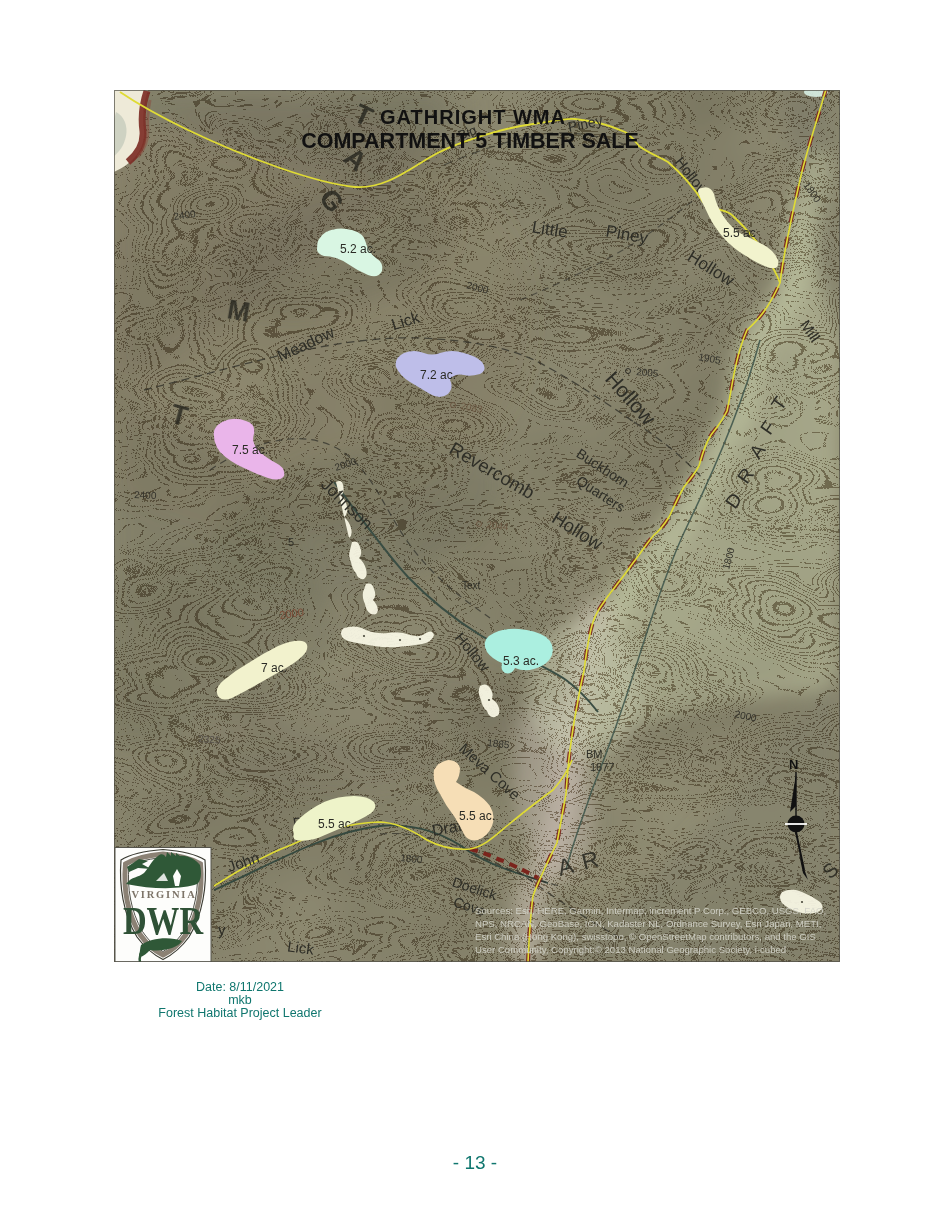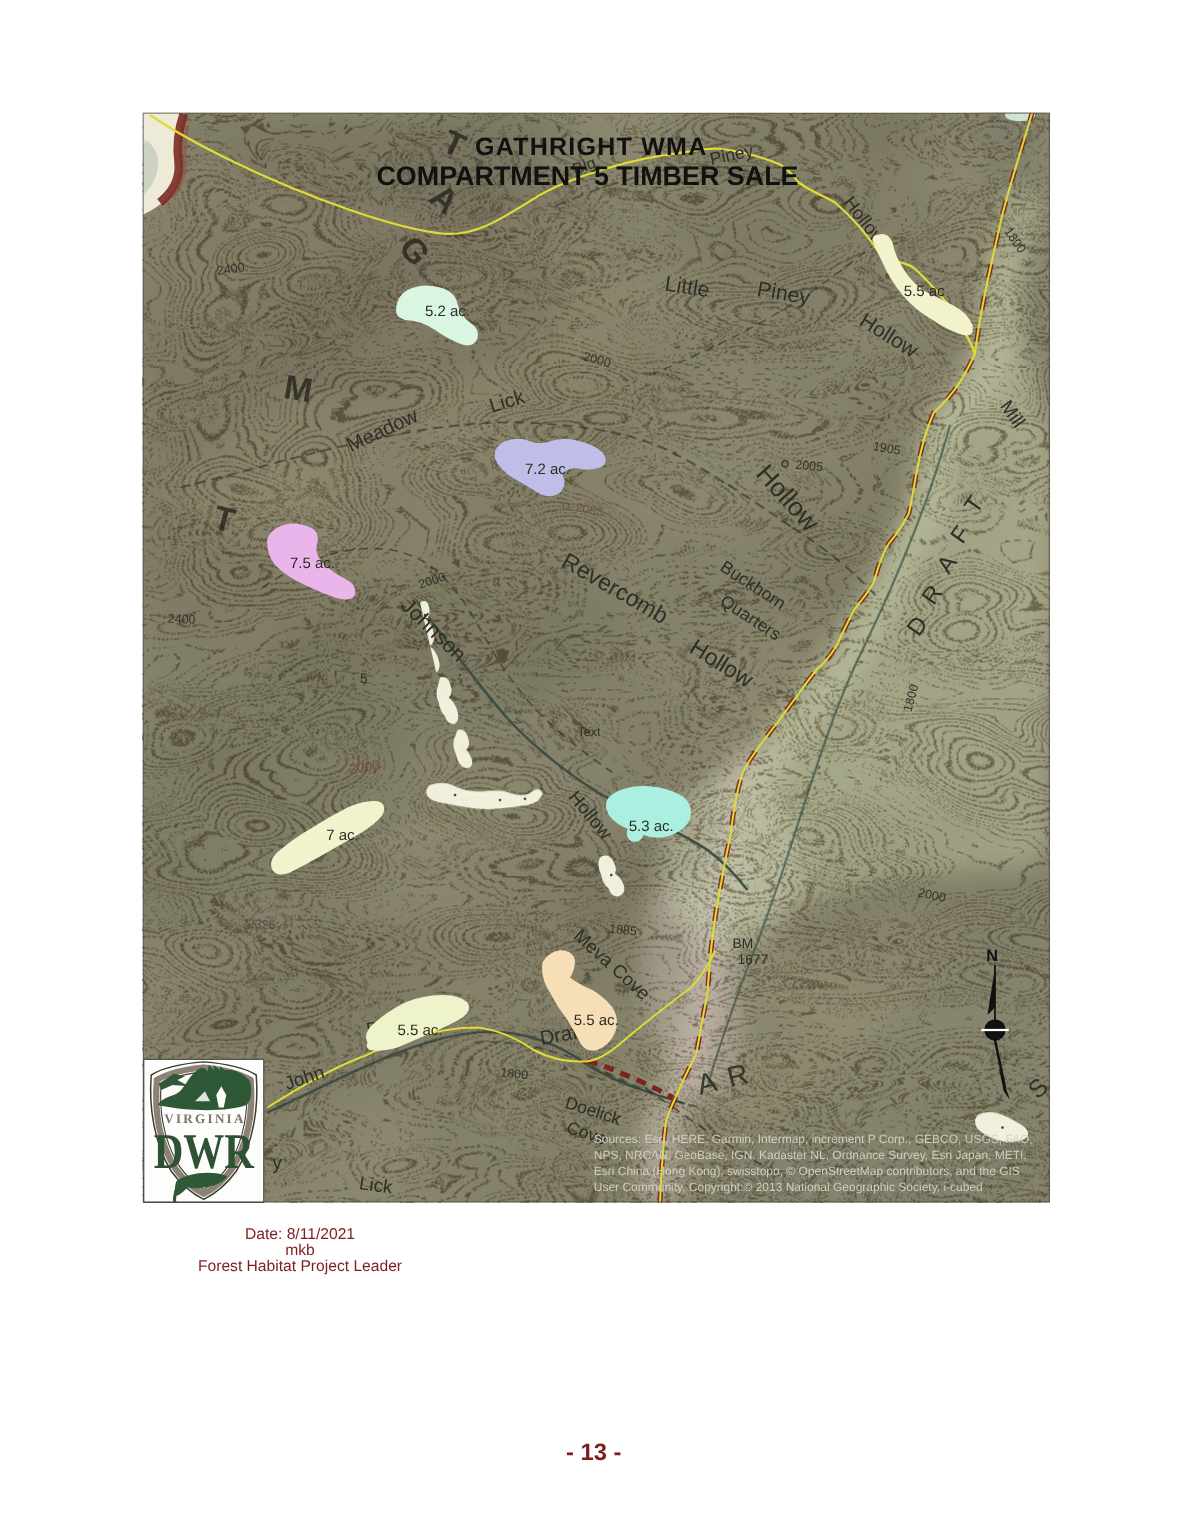--- a/index.html
+++ b/index.html
@@ -1,19 +1,19 @@
 <!DOCTYPE html>
 <html><head>
 <meta charset="utf-8">
 <style>
   html,body{margin:0;padding:0;background:#ffffff;width:950px;height:1230px;
     font-family:"Liberation Sans", sans-serif;}
   #page{position:relative;width:950px;height:1230px;overflow:hidden;background:#fff;}
   #map{position:absolute;left:114px;top:90px;width:726px;height:872px;}
-  .blk{position:absolute;color:#7f1d1d;}
+  .blk{position:absolute;color:#0f766e;}
 </style>
 </head>
 <body>
 <div id="page">
 
 <div id="map">
 <svg width="726" height="872" viewBox="0 0 726 872" xmlns="http://www.w3.org/2000/svg">
 <defs>
 <filter id="contours" x="0%" y="0%" width="100%" height="100%">
   <feTurbulence type="turbulence" baseFrequency="0.005 0.011" numOctaves="2" seed="3"></feTurbulence>
@@ -306,14 +306,14 @@
 </g>
 
 <rect x="0.5" y="0.5" width="725" height="871" fill="none" stroke="#4e4d44" stroke-width="1" opacity="0.7"></rect>
 </svg>
 </div>
 
 <div class="blk" style="left:140px;top:981px;width:200px;text-align:center;font-size:12.5px;line-height:13.2px;">
 Date: 8/11/2021<br>mkb<br>Forest Habitat Project Leader</div>
 
 
-<div class="blk" style="left:425px;top:1152px;width:100px;text-align:center;font-weight:bold;font-size:19px;">- 13 -</div>
+<div class="blk" style="left:425px;top:1152px;width:100px;text-align:center;font-weight:normal;font-size:19px;">- 13 -</div>
 </div>
 
 </body></html>

